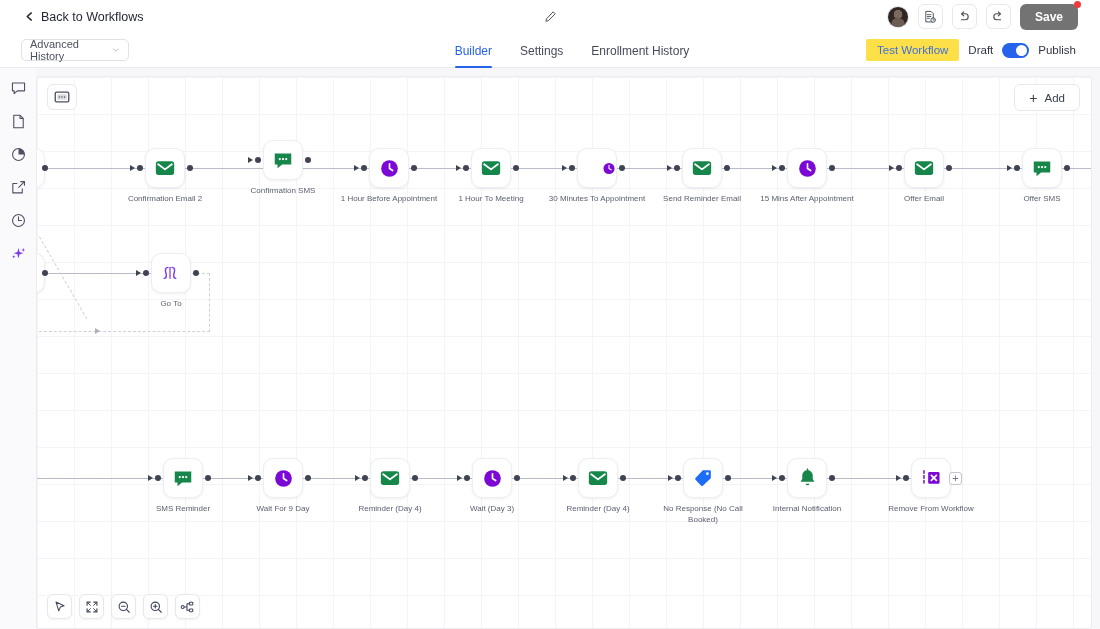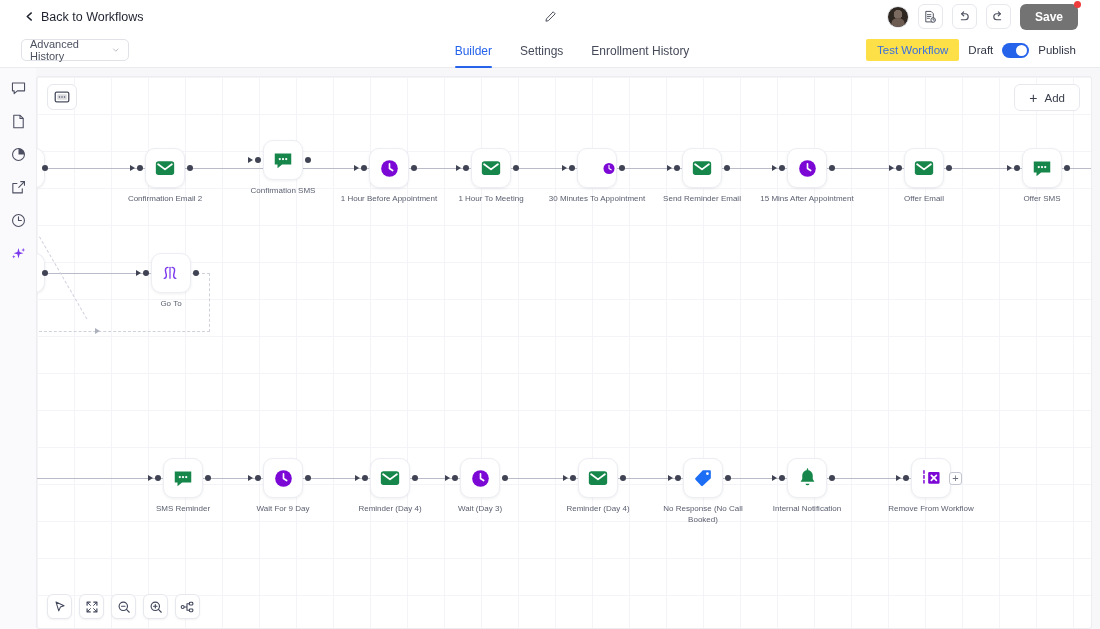--- a/index.html
+++ b/index.html
@@ -500,21 +500,21 @@
           <span class="arrow-in"></span>
           <span class="port left"></span>
           <svg width="22" height="22" viewBox="0 0 24 24">
             <rect x="2" y="4.5" width="20" height="15" rx="3" fill="#17864a"></rect>
             <path d="M4.5 8 L12 13.5 L19.5 8" fill="none" stroke="#fff" stroke-width="2" stroke-linecap="round" stroke-linejoin="round"></path>
           </svg>
           <span class="port right"></span>
           <span class="node-label">Reminder (Day 4)</span>
         </div>
 
-        <div class="node" style="left:423px;top:381px;">
+        <div class="node" style="left:435px;top:381px;">
           <span class="arrow-in"></span>
           <span class="port left"></span>
           <svg width="21" height="21" viewBox="0 0 24 24">
             <circle cx="12" cy="12" r="9.5" fill="#7c08d6"></circle>
             <path d="M12 6.6 V12 l3.6 2.3" fill="none" stroke="#fff" stroke-width="1.9" stroke-linecap="round" stroke-linejoin="round"></path>
           </svg>
           <span class="port right"></span>
           <span class="node-label">Wait (Day 3)</span>
         </div>
 

